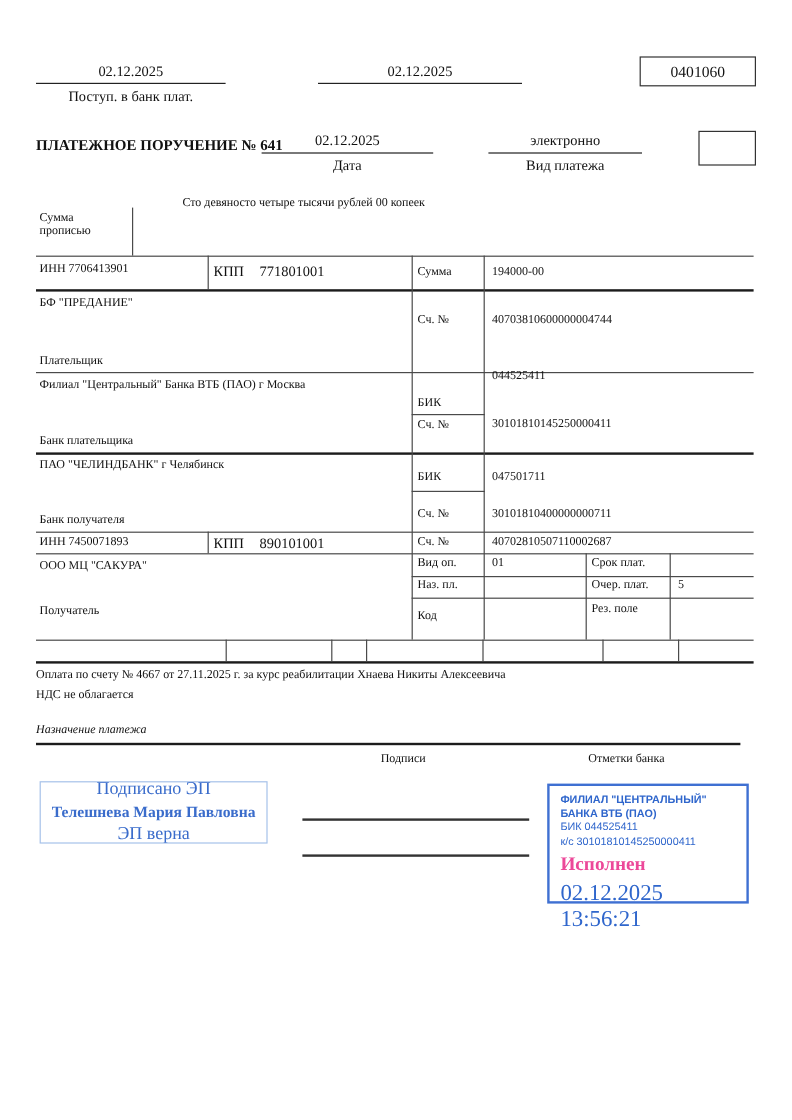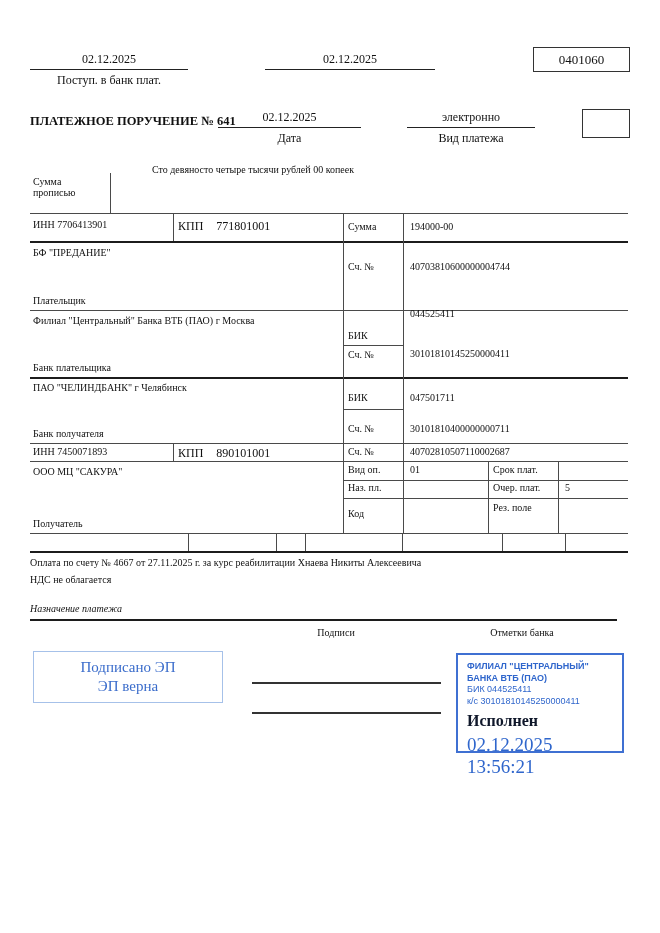--- a/index.html
+++ b/index.html
@@ -29,21 +29,21 @@
   }
   .esign .small{font-size:15px;}
   .esign .name{font-size:13px;font-weight:bold;}
   .bstamp{
     position:absolute;left:456px;top:653px;width:168px;height:100px;
     border:2px solid #3f70d2;color:#2f66cc;
     padding:6px 9px;box-sizing:border-box;
   }
   .bstamp .sans{font-family:"Liberation Sans", sans-serif;font-size:9px;line-height:11.5px;}
   .bstamp .bn{font-weight:bold;}
-  .bstamp .status{font-size:16px;font-weight:bold;margin-top:5px;color:#0f172a;}
+  .bstamp .status{font-size:16px;font-weight:bold;margin-top:5px;color:#ec4899;}
   .bstamp .ts{font-size:19px;margin-top:4px;}
   .sigline{position:absolute;left:252px;width:189px;height:1.5px;background:#333;}
 </style>
 </head>
 <body>
 
 <div id="page">
 
   <div class="ublock" style="left:30px;top:52px;width:158px;">
     <div class="uval">02.12.2025</div>
@@ -127,21 +127,21 @@
 
   <div class="t" style="left:33px;top:446px;">ИНН 7450071893</div>
   <div class="pair" style="left:178px;top:446px;">
     <span>КПП</span>
     <span>890101001</span>
   </div>
   <div class="t" style="left:348px;top:446px;">Сч. №</div>
   <div class="t" style="left:410px;top:446px;">40702810507110002687</div>
 
   <div class="t" style="left:33px;top:466px;">ООО МЦ "САКУРА"</div>
-  <div class="t" style="left:33px;top:518px;text-align:center;">Получатель</div>
+  <div class="t" style="left:33px;top:504px;text-align:center;">Получатель</div>
   <div class="t" style="left:348px;top:464px;">Вид оп.</div>
   <div class="t" style="left:410px;top:464px;">01</div>
   <div class="t" style="left:493px;top:464px;">Срок плат.</div>
   <div class="t" style="left:565px;top:464px;"></div>
   <div class="t" style="left:348px;top:482px;">Наз. пл.</div>
   <div class="t" style="left:410px;top:482px;"></div>
   <div class="t" style="left:493px;top:482px;">Очер. плат.</div>
   <div class="t" style="left:565px;top:482px;">5</div>
   <div class="t" style="left:348px;top:508px;">Код</div>
   <div class="t" style="left:410px;top:508px;"></div>
@@ -151,20 +151,21 @@
   <div class="t" style="left:30px;top:557px;">Оплата по счету № 4667 от 27.11.2025 г. за курс реабилитации Хнаева Никиты Алексеевича</div>
   <div class="t" style="left:30px;top:574px;">НДС не облагается</div>
   <div class="t" style="left:30px;top:603px;font-style:italic;">Назначение платежа</div>
   <div class="hl2" style="left:30px;top:619px;width:587px;"></div>
 
   <div class="t" style="left:286px;top:627px;width:100px;text-align:center;">Подписи</div>
   <div class="t" style="left:457px;top:627px;width:130px;text-align:center;">Отметки банка</div>
 
   <div class="esign">
     <div class="small">Подписано ЭП</div>
+    <div class="name">Телешнева Мария Павловна</div>
     <div class="small">ЭП верна</div>
   </div>
 
   <div class="sigline" style="top:682px;"></div>
   <div class="sigline" style="top:712px;"></div>
 
   <div class="bstamp">
     <div class="sans bn">ФИЛИАЛ "ЦЕНТРАЛЬНЫЙ" БАНКА ВТБ (ПАО)</div>
     <div class="sans">БИК 044525411</div>
     <div class="sans">к/с 30101810145250000411</div>

